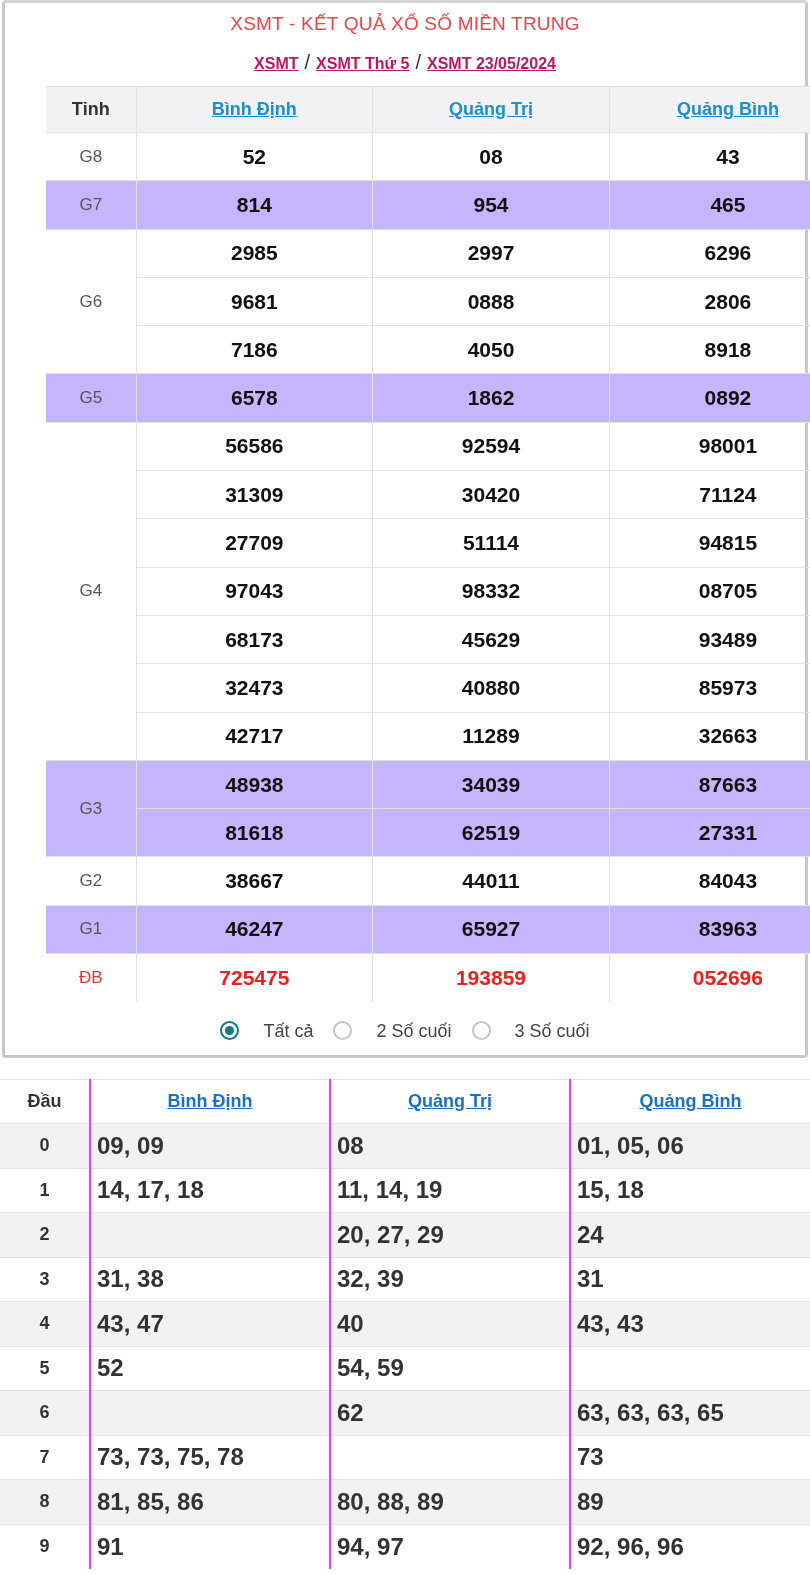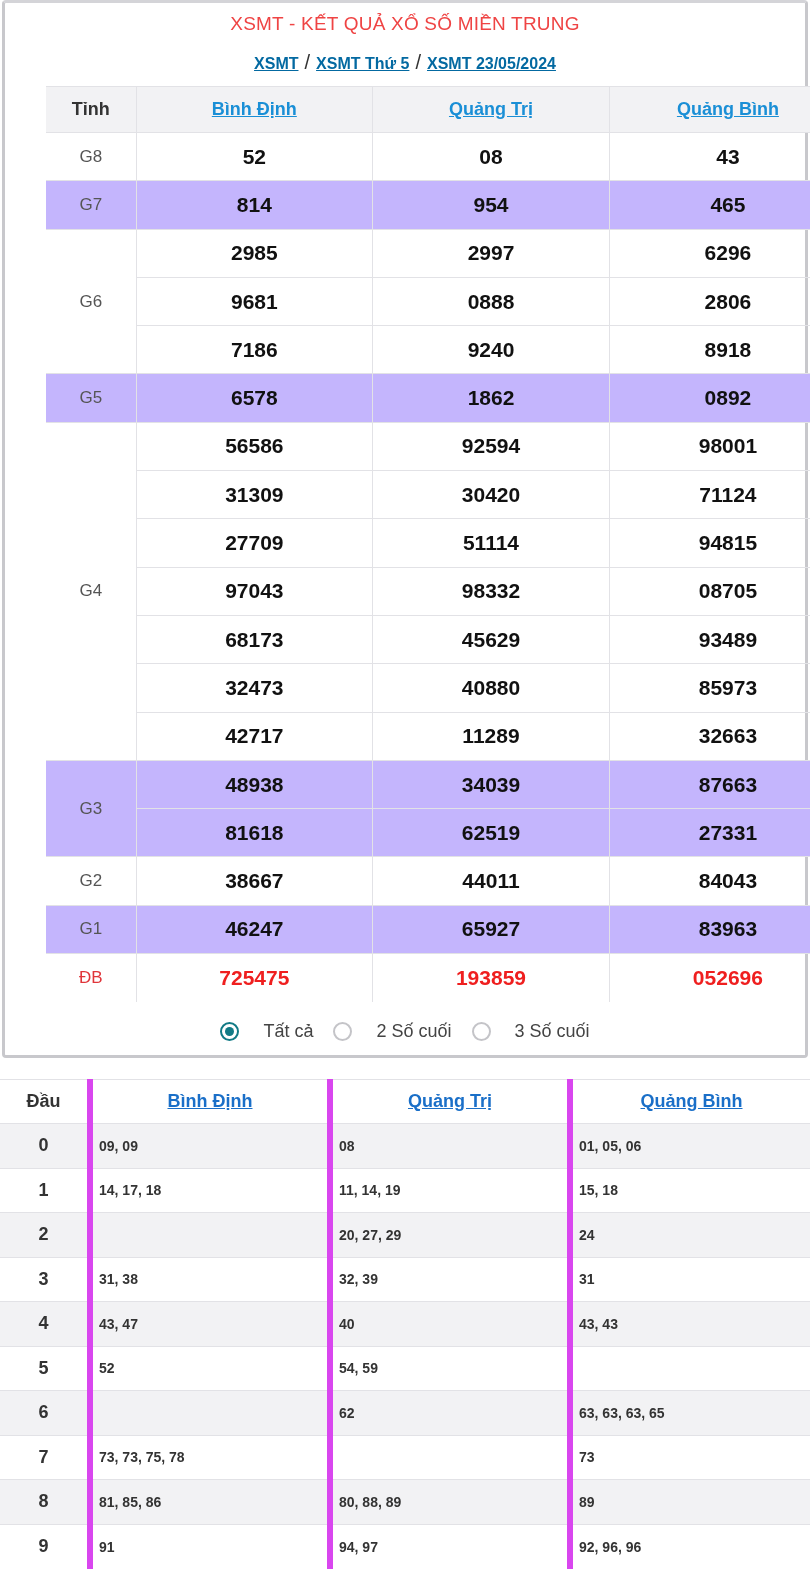--- a/index.html
+++ b/index.html
@@ -12,21 +12,21 @@
     background: #fff;
   }
   .title {
     position: absolute; left: 0; right: 0; top: 10px; height: 30px;
     text-align: center; font-size: 19px; color: #ef4444; letter-spacing: 0.2px;
   }
   .crumbs {
     position: absolute; left: 0; right: 0; top: 48px; height: 26px;
     text-align: center; font-size: 16px; font-weight: bold;
   }
-  .crumbs a { color: #0369a1; text-decoration: underline; }
+  .crumbs a { color: #be185d; text-decoration: underline; }
   .crumbs .sep { color: #333; font-weight: normal; font-size: 20px; margin: 0 6px; }
 
   table.results {
     position: absolute; left: 0; top: 83px; width: 800px;
     border-collapse: collapse; table-layout: fixed; margin-left: 41px;
   }
   table.results td, table.results th {
     border-top: 1px solid #e2e2e6; border-right: 1px solid #e2e2e6;
     text-align: center; height: 48.3px; padding: 0;
   }
@@ -38,42 +38,42 @@
   table.results tr.gray td { background: #c4b5fd; }
   table.results tr.special td { color: #ef1f1f; }
   table.results td.prize.special-label { color: #e0353a; }
   table.results td:last-child, table.results th:last-child { border-right: none; }
 
   .filter {
     position: absolute; left: 0; right: 0; top: 1012px; height: 32px;
     display: flex; justify-content: center; align-items: center; gap: 20px;
     font-size: 18px; color: #444;
   }
-  .radio { display: flex; align-items: center; gap: 24px; cursor: pointer; }
+  .radio { display: flex; gap: 24px; cursor: pointer; }
   .radio .dot {
     width: 19px; height: 19px; border-radius: 50%; border: 2px solid #c4c4c8; position: relative;
   }
   .radio.checked .dot { border-color: #117a85; }
   .radio.checked .dot::after {
     content: ""; position: absolute; left: 3px; top: 3px; width: 9px; height: 9px;
     border-radius: 50%; background: #117a85;
   }
 
   table.loto {
     position: absolute; left: 0; top: 1079px; width: 810px;
     border-collapse: collapse; table-layout: fixed;
   }
   table.loto th, table.loto td {
-    border-top: 1px solid #e2e2e6; border-right: 6px solid #d946ef; height: 44.5px; padding: 0;
+    border-top: 1px solid #e2e2e6; border-right: 2px solid #d946ef; height: 44.5px; padding: 0;
   }
   table.loto th { background: #fff; font-size: 18px; text-align: center; height: 44px; }
   table.loto th.head-label { color: #333; font-weight: bold; }
   table.loto th a { color: #1a6fc8; text-decoration: underline; font-weight: bold; }
   table.loto td.head { text-align: center; font-size: 18px; font-weight: bold; color: #333; width: 90px; }
-  table.loto td.vals { font-size: 14px; font-weight: bold; color: #333; padding-left: 6px; text-align: left; }
+  table.loto td.vals { font-size: 24px; font-weight: bold; color: #333; padding-left: 6px; text-align: left; }
   table.loto tr.gray td { background: #f2f2f4; }
   table.loto td:last-child, table.loto th:last-child { border-right: none; }
 </style>
 </head>
 <body>
 
 <div class="card">
   <div class="title">XSMT - KẾT QUẢ XỔ SỐ MIỀN TRUNG</div>
   <div class="crumbs">
     <a>XSMT</a><span class="sep">/</span><a>XSMT Thứ 5</a><span class="sep">/</span><a>XSMT 23/05/2024</a>
@@ -107,21 +107,21 @@
           <td class="num">2997</td>
           <td class="num">6296</td>
         </tr>
         <tr>
           <td class="num">9681</td>
           <td class="num">0888</td>
           <td class="num">2806</td>
         </tr>
         <tr>
           <td class="num">7186</td>
-          <td class="num">9240</td>
+          <td class="num">4050</td>
           <td class="num">8918</td>
         </tr>
         <tr class="gray">
           <td class="prize" rowspan="1">G5</td>
           <td class="num">6578</td>
           <td class="num">1862</td>
           <td class="num">0892</td>
         </tr>
         <tr>
           <td class="prize" rowspan="7">G4</td>

